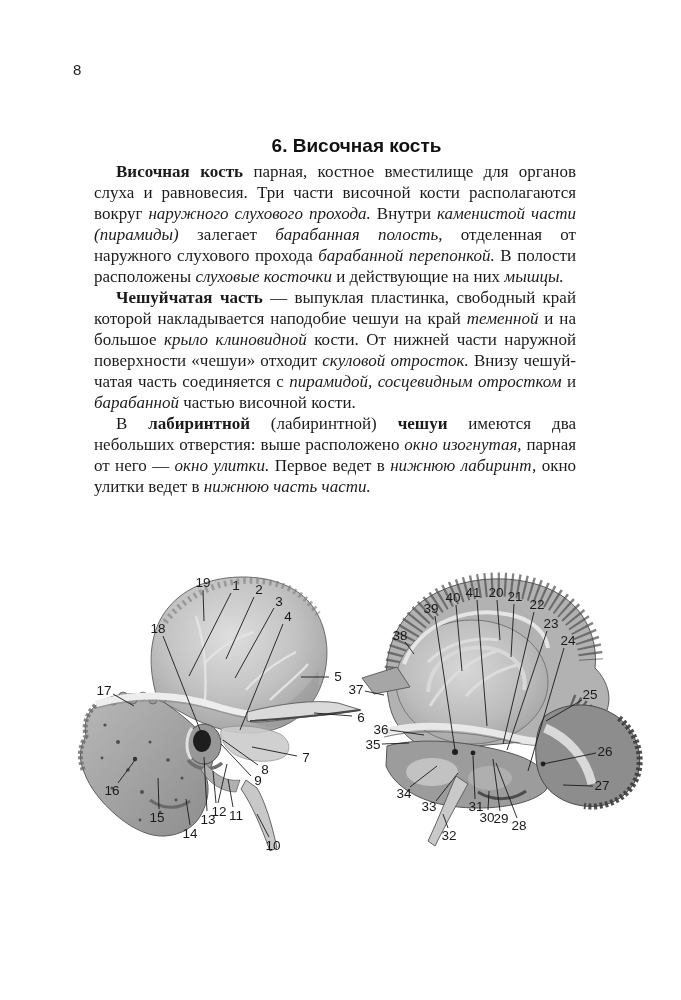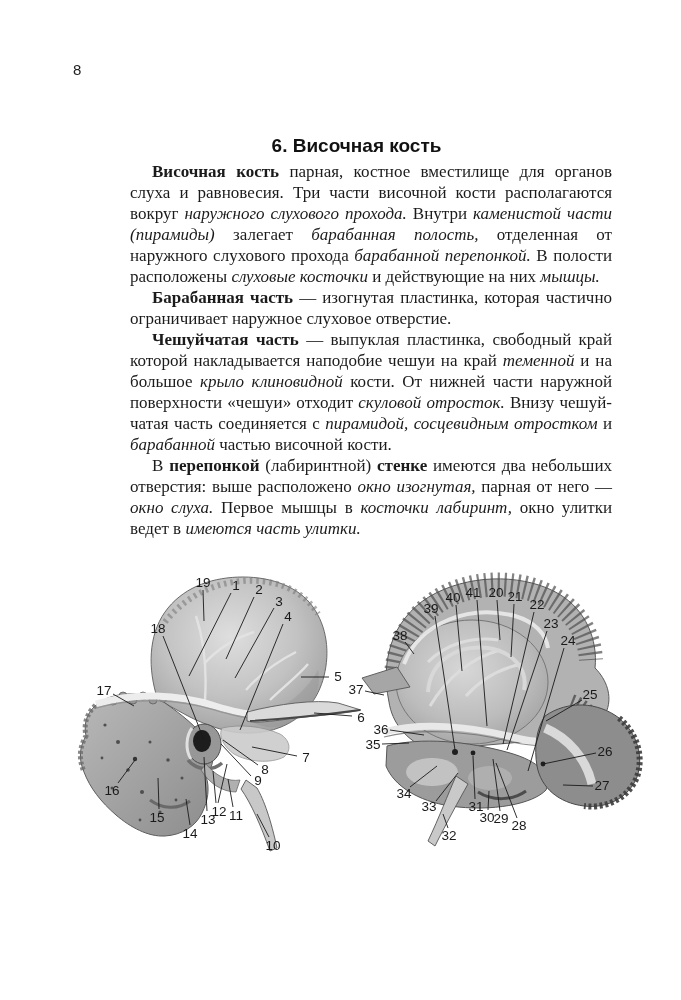--- a/index.html
+++ b/index.html
@@ -3,37 +3,36 @@
 <meta charset="utf-8">
 <style>
   html,body{margin:0;padding:0;background:#e8e8e8;}
   .page{position:relative;width:681px;height:1000px;background:#ffffff;overflow:hidden;
         font-family:"Liberation Serif", serif;color:#1b1b1b;}
   .page-number{position:absolute;left:73px;top:61px;font-family:"Liberation Sans",sans-serif;
         font-size:15px;color:#222;}
   .heading{position:absolute;left:0;top:119px;width:100%;text-align:center;margin:16px;
         font-family:"Liberation Sans",sans-serif;font-weight:bold;font-size:19px;color:#111;}
   .body-text{position:absolute;left:94px;top:161px;width:482px;
-        font-size:17px;line-height:21px;text-align:justify;margin-left:36px;}
+        font-size:17px;line-height:21px;text-align:justify;}
   .body-text p{margin:0;text-indent:22px;}
   .figure-svg{position:absolute;left:0;top:563px;width:681px;height:330px;}
   .figlabel{font-family:"Liberation Sans",sans-serif;font-size:13.5px;fill:#1a1a1a;text-anchor:middle;}
   .leader{stroke:#1a1a1a;stroke-width:0.9;fill:none;}
 </style>
 </head>
 <body>
 
 <div class="page">
   <span class="page-number">8</span>
   <h1 class="heading">6. Височная кость</h1>
   <div class="body-text">
       <p><b>Височная кость</b><span> парная, костное вместилище для органов слуха и равновесия. Три части височной кости располагаются вокруг </span><i>на­ружного слухового прохода.</i><span> Внутри </span><i>каменистой части (пирамиды)</i><span> залегает </span><i>барабанная полость,</i><span> отделенная от наружного слухового прохода </span><i>барабанной перепонкой.</i><span> В полости расположены </span><i>слуховые косточки</i><span> и действующие на них </span><i>мышцы.</i></p>
-      <p><b>Барабанная часть</b><span> — изогнутая пластинка, которая частично ограничивает наружное слуховое отверстие.</span></p>
       <p><b>Чешуйчатая часть</b><span> — выпуклая пластинка, свободный край которой накладывается наподобие чешуи на край </span><i>теменной</i><span> и на большое </span><i>крыло клиновидной</i><span> кости. От нижней части наружной поверхности «чешуи» отходит </span><i>скуловой отросток.</i><span> Внизу чешуй­чатая часть соединяется с </span><i>пирамидой, сосцевидным отростком</i><span> и </span><i>барабанной</i><span> частью височной кости.</span></p>
-      <p><span>В </span><b>перепонкой</b><span> (лабиринтной) </span><b>стенке</b><span> имеются два небольших отверстия: выше расположено </span><i>окно изогнутая,</i><span> парная от него — </span><i>окно слуха.</i><span> Первое мышцы в </span><i>косточки лабиринт,</i><span> окно улитки ведет в </span><i>имеются часть улитки.</i></p>
+      <p><span>В </span><b>лабиринтной</b><span> (лабиринтной) </span><b>чешуи</b><span> имеются два небольших отверстия: выше расположено </span><i>окно изогнутая,</i><span> парная от него — </span><i>окно улитки.</i><span> Первое ведет в </span><i>нижнюю лабиринт,</i><span> окно улитки ведет в </span><i>нижнюю часть части.</i></p>
     </div>
 
   <svg class="figure-svg" viewBox="0 563 681 330" xmlns="http://www.w3.org/2000/svg">
     <defs>
       <radialGradient id="gSq" cx="45%" cy="38%" r="70%">
         <stop offset="0%" stop-color="#dedede"></stop>
           <stop offset="55%" stop-color="#c2c2c2"></stop>
           <stop offset="100%" stop-color="#9c9c9c"></stop>
       </radialGradient>
       <linearGradient id="gMa" x1="0" y1="0" x2="1" y2="1">

